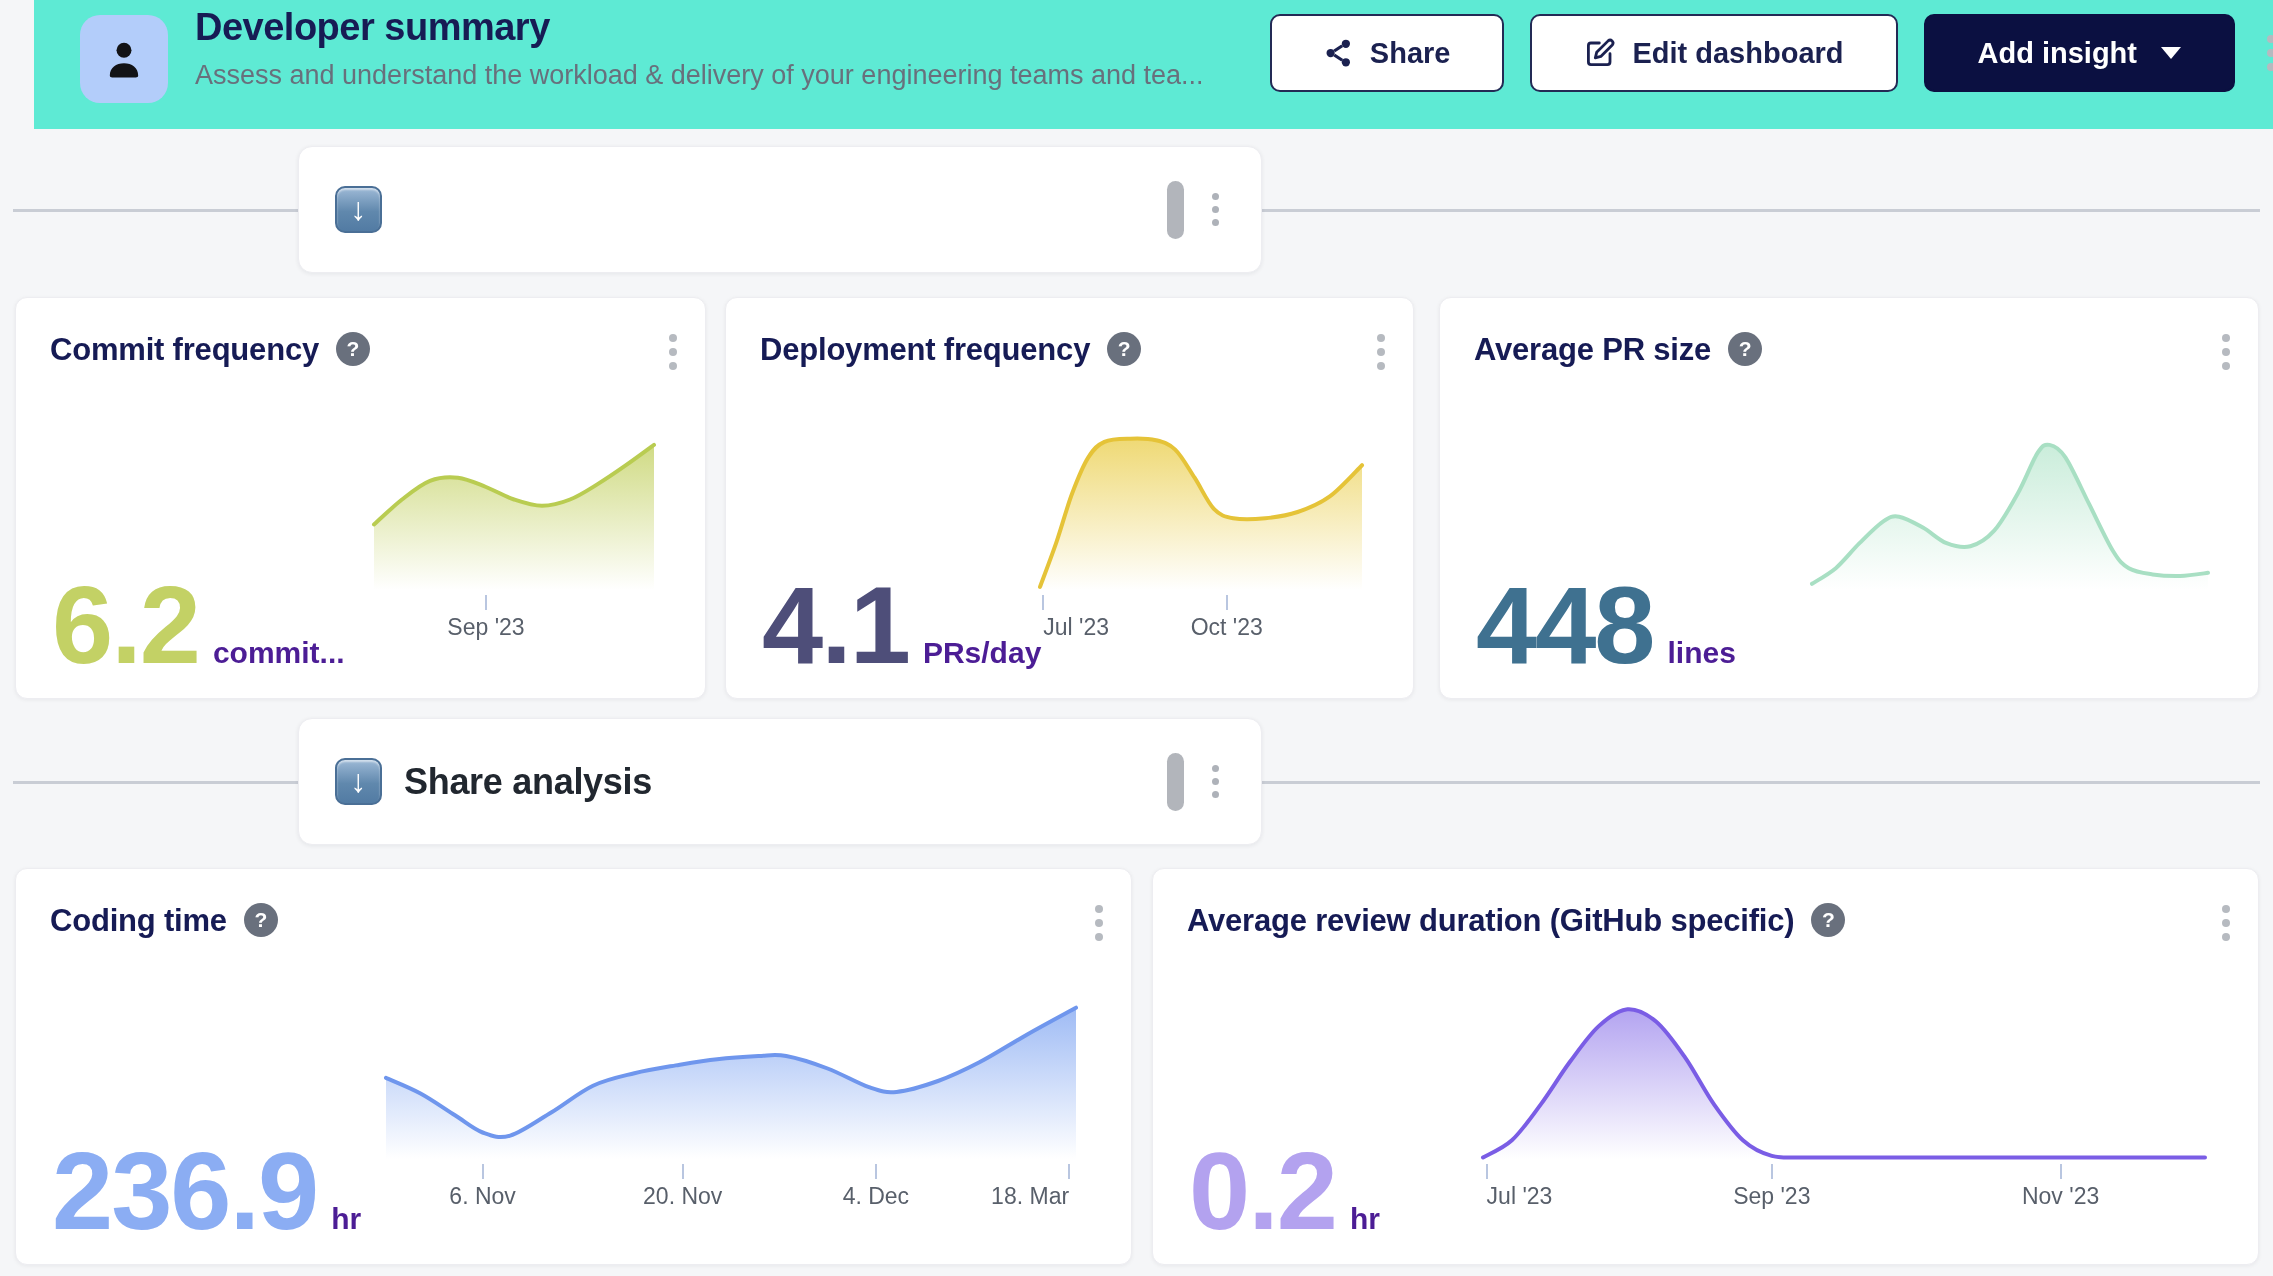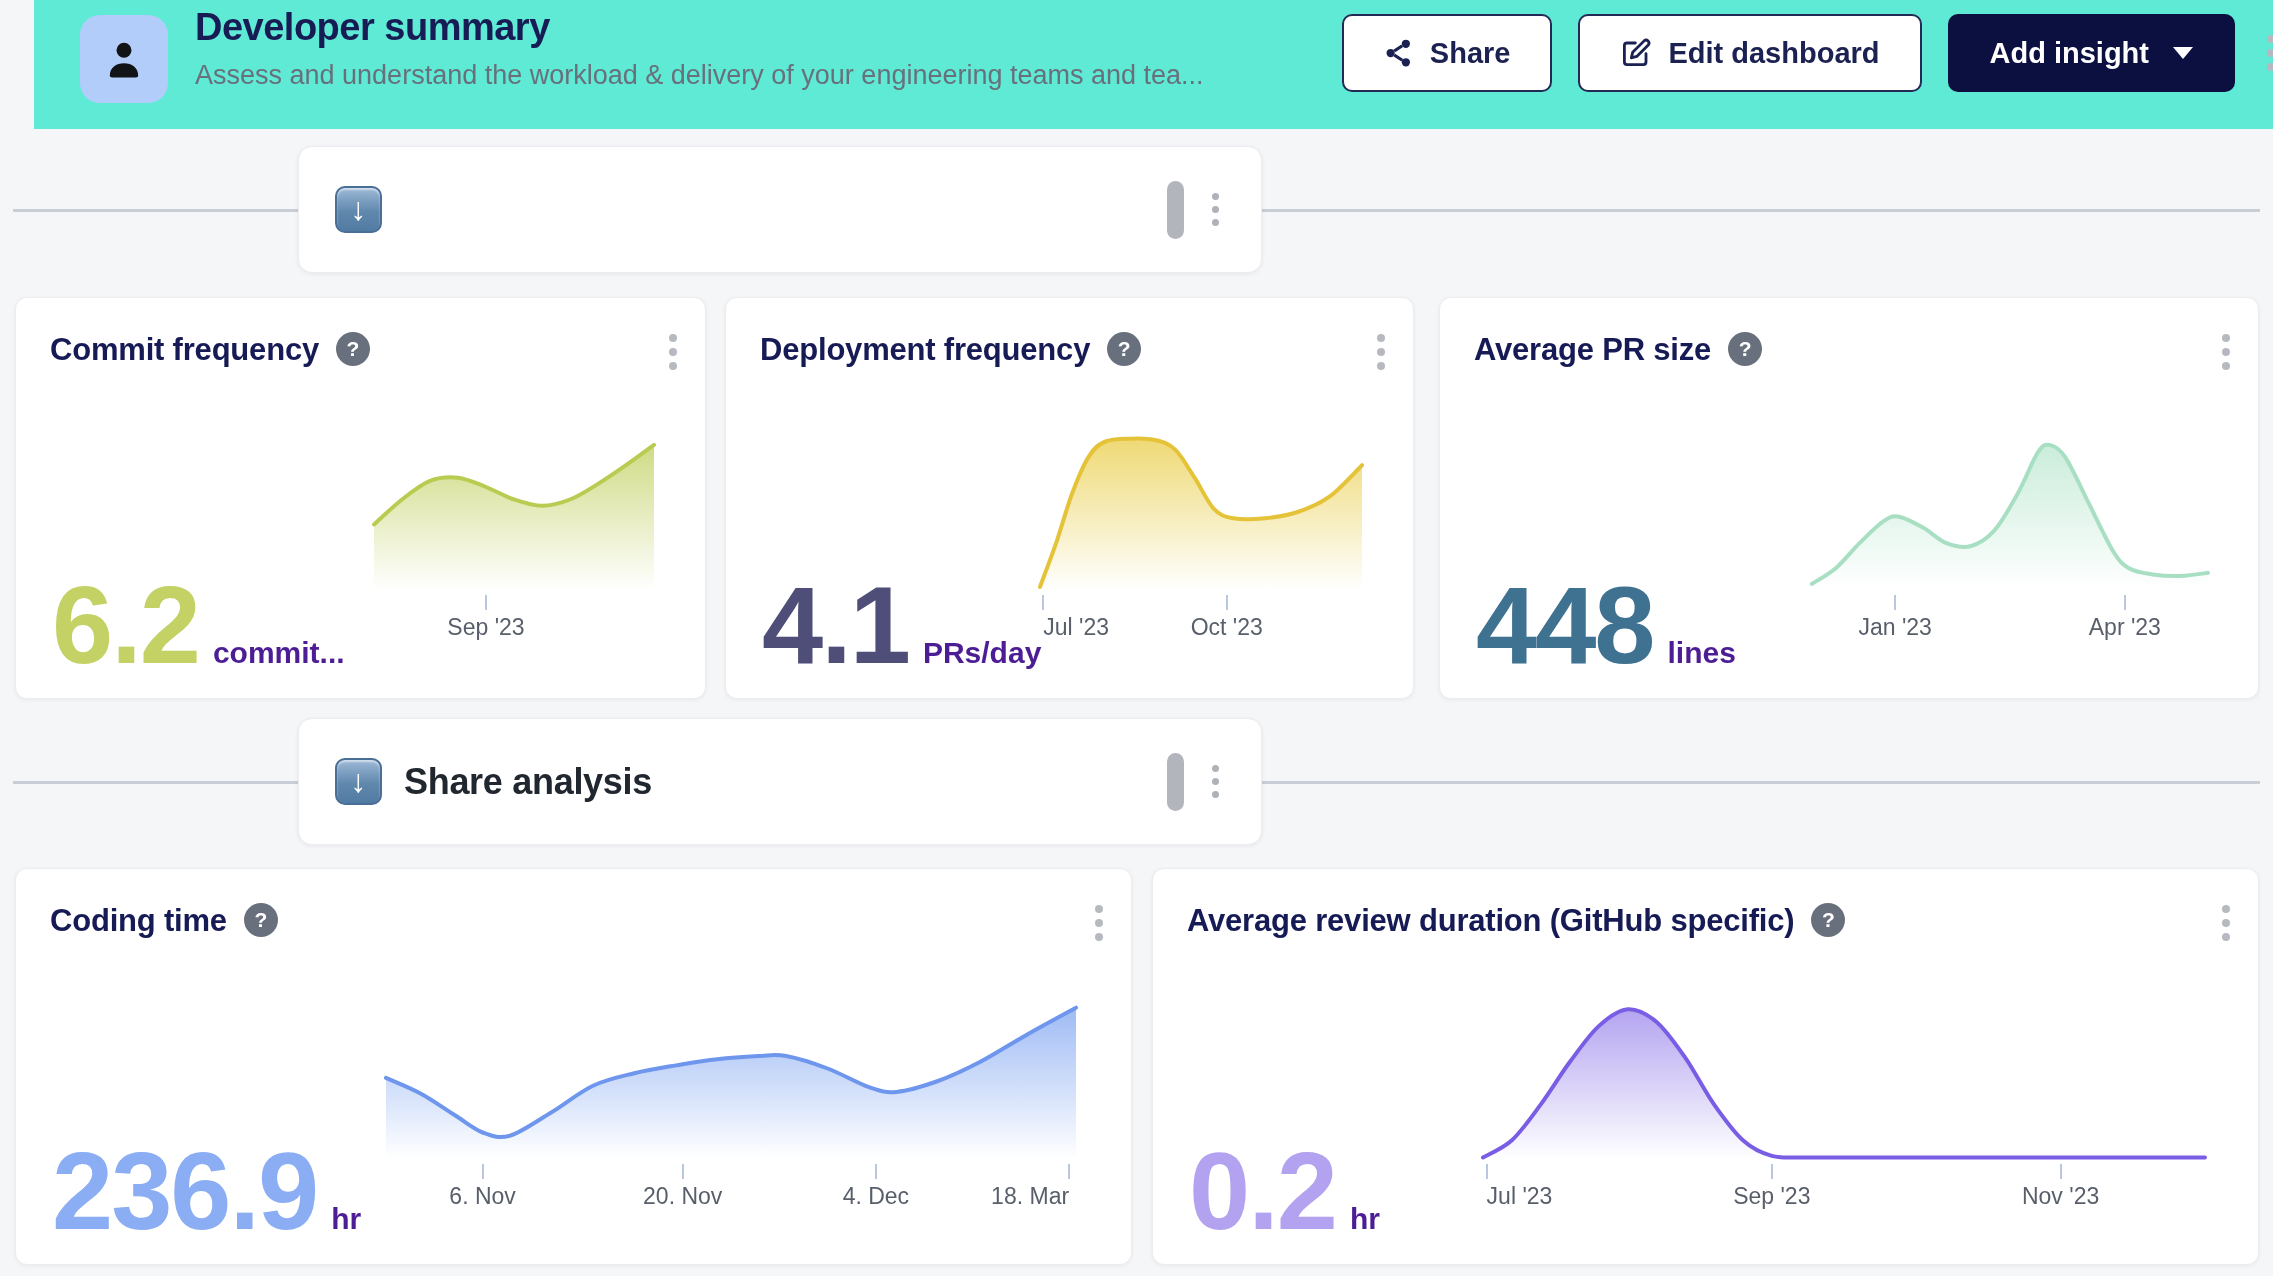--- a/index.html
+++ b/index.html
@@ -10,21 +10,21 @@
     position:relative;
     overflow:hidden;
     -webkit-font-smoothing:antialiased;
   }
   
   .header { position:absolute; left:0; top:0; width:2273px; height:129px; background:#5eead4; z-index:3;margin-left:34px; }
   .avatar { position:absolute; left:46px; top:15px; width:88px; height:88px; border-radius:20px; background:#b3cdfa; display:flex; align-items:center; justify-content:center; }
   .page-title { position:absolute; left:161px; top:6px; font-size:38px; font-weight:bold; color:#171c54; letter-spacing:-0.5px; }
   .page-subtitle { position:absolute; left:161px; top:60px; font-size:27px; color:#68707c; }
   .header-actions { position:absolute; right:26px; top:13px; height:80px; display:flex; align-items:center; gap:26px; }
-  .btn { height:78px; border-radius:10px; border:2px solid #232a55; background:#ffffff; color:#1b2150; font-size:29px; font-weight:600; padding:0 40px; display:inline-flex; align-items:center; gap:16px; cursor:pointer; font-family:inherit; }
+  .btn { height:78px; border-radius:10px; border:2px solid #232a55; background:#ffffff; color:#1b2150; font-size:29px; font-weight:600; padding:0 52px; display:inline-flex; align-items:center; gap:16px; cursor:pointer; font-family:inherit; }
   .btn-primary { background:#0b1041; border-color:#0b1041; color:#ffffff; }
   .caret-down { width:0; height:0; border-left:10px solid transparent; border-right:10px solid transparent; border-top:12px solid #ffffff; margin-left:8px; }
   
   .kebab { display:flex; flex-direction:column; align-items:center; gap:6px; padding:6px; cursor:pointer; }
   .kebab i { display:block; width:8px; height:8px; border-radius:50%; background:#b6bac0; }
   .kebab.small i { width:7px; height:7px; gap:5px; background:#aeb2b9; }
   
   .section-divider { position:absolute; left:13px; width:2247px; height:3px; background:#c9cdd5; z-index:1; }
   .section-card { position:absolute; left:298px; width:964px; height:127px; background:#ffffff; border:1px solid #ededf1; border-radius:14px; box-shadow:0 1px 4px rgba(16,24,40,0.07); display:flex; align-items:center; padding:0 36px; z-index:2; }
   .section-icon { width:47px; height:47px; border-radius:10px; background:linear-gradient(180deg,#9db9d6 0%,#6088ad 55%,#527ba3 100%); border:2px solid #4a6f96; color:#ffffff; font-size:32px; font-weight:bold; display:flex; align-items:center; justify-content:center; box-shadow:inset 0 2px 2px rgba(255,255,255,0.55); }
@@ -182,26 +182,20 @@
       <svg width="396" height="162" viewBox="0 0 396 162">
         <defs>
           <linearGradient id="grad-average-pr-size" gradientUnits="userSpaceOnUse" x1="0" y1="0" x2="0" y2="162">
             <stop offset="0%" stop-color="#bfe9d3" stop-opacity="0.92"></stop>
             <stop offset="100%" stop-color="#bfe9d3" stop-opacity="0"></stop>
           </linearGradient>
         </defs>
         <path d="M0.0,155.8 C4.0,153.2 15.8,146.9 23.8,140.2 C31.7,133.4 39.6,123.0 47.5,115.2 C55.4,107.4 64.7,97.8 71.3,93.4 C77.9,88.9 80.5,87.6 87.1,88.7 C93.7,89.7 103.0,95.2 110.9,99.6 C118.8,104.0 126.7,112.1 134.6,115.2 C142.6,118.3 150.5,120.4 158.4,118.3 C166.3,116.2 174.2,111.6 182.2,102.7 C190.1,93.9 198.7,78.3 205.9,65.3 C213.2,52.3 220.4,32.8 225.7,24.7 C231.0,16.7 233.0,16.1 237.6,16.9 C242.2,17.7 246.8,19.5 253.4,29.4 C260.0,39.3 269.3,60.6 277.2,76.2 C285.1,91.8 294.4,112.3 301.0,123.0 C307.6,133.7 310.2,136.3 316.8,140.2 C323.4,144.1 332.0,145.1 340.6,146.4 C349.1,147.7 359.0,148.2 368.3,148.0 C377.5,147.7 391.4,145.4 396.0,144.8 L396.0,162 L0.0,162 Z" fill="url(#grad-average-pr-size)" stroke="none"></path>
         <path d="M0.0,155.8 C4.0,153.2 15.8,146.9 23.8,140.2 C31.7,133.4 39.6,123.0 47.5,115.2 C55.4,107.4 64.7,97.8 71.3,93.4 C77.9,88.9 80.5,87.6 87.1,88.7 C93.7,89.7 103.0,95.2 110.9,99.6 C118.8,104.0 126.7,112.1 134.6,115.2 C142.6,118.3 150.5,120.4 158.4,118.3 C166.3,116.2 174.2,111.6 182.2,102.7 C190.1,93.9 198.7,78.3 205.9,65.3 C213.2,52.3 220.4,32.8 225.7,24.7 C231.0,16.7 233.0,16.1 237.6,16.9 C242.2,17.7 246.8,19.5 253.4,29.4 C260.0,39.3 269.3,60.6 277.2,76.2 C285.1,91.8 294.4,112.3 301.0,123.0 C307.6,133.7 310.2,136.3 316.8,140.2 C323.4,144.1 332.0,145.1 340.6,146.4 C349.1,147.7 359.0,148.2 368.3,148.0 C377.5,147.7 391.4,145.4 396.0,144.8" fill="none" stroke="#a8dfc3" stroke-width="4" stroke-linecap="round"></path>
       </svg>
-      <div class="x-axis">
-        <div class="x-tick" style="left: 82.16px;"></div>
-        <div class="x-label" style="left: 83.16px; transform: translateX(-50%);">Jan '23</div>
-        <div class="x-tick" style="left: 311.84px;"></div>
-        <div class="x-label" style="left: 312.84px; transform: translateX(-50%);">Apr '23</div>
-      </div>
     </div>
   <div class="value-row">
     <span class="metric-value" style="color:#3f7190;">448</span>
     <span class="metric-unit">lines</span>
   </div>
 </div>
 
 <div class="section-divider" style="top:781px;"></div>
 <div class="section-card" style="top:718px;">
   <div class="section-icon">↓</div>

